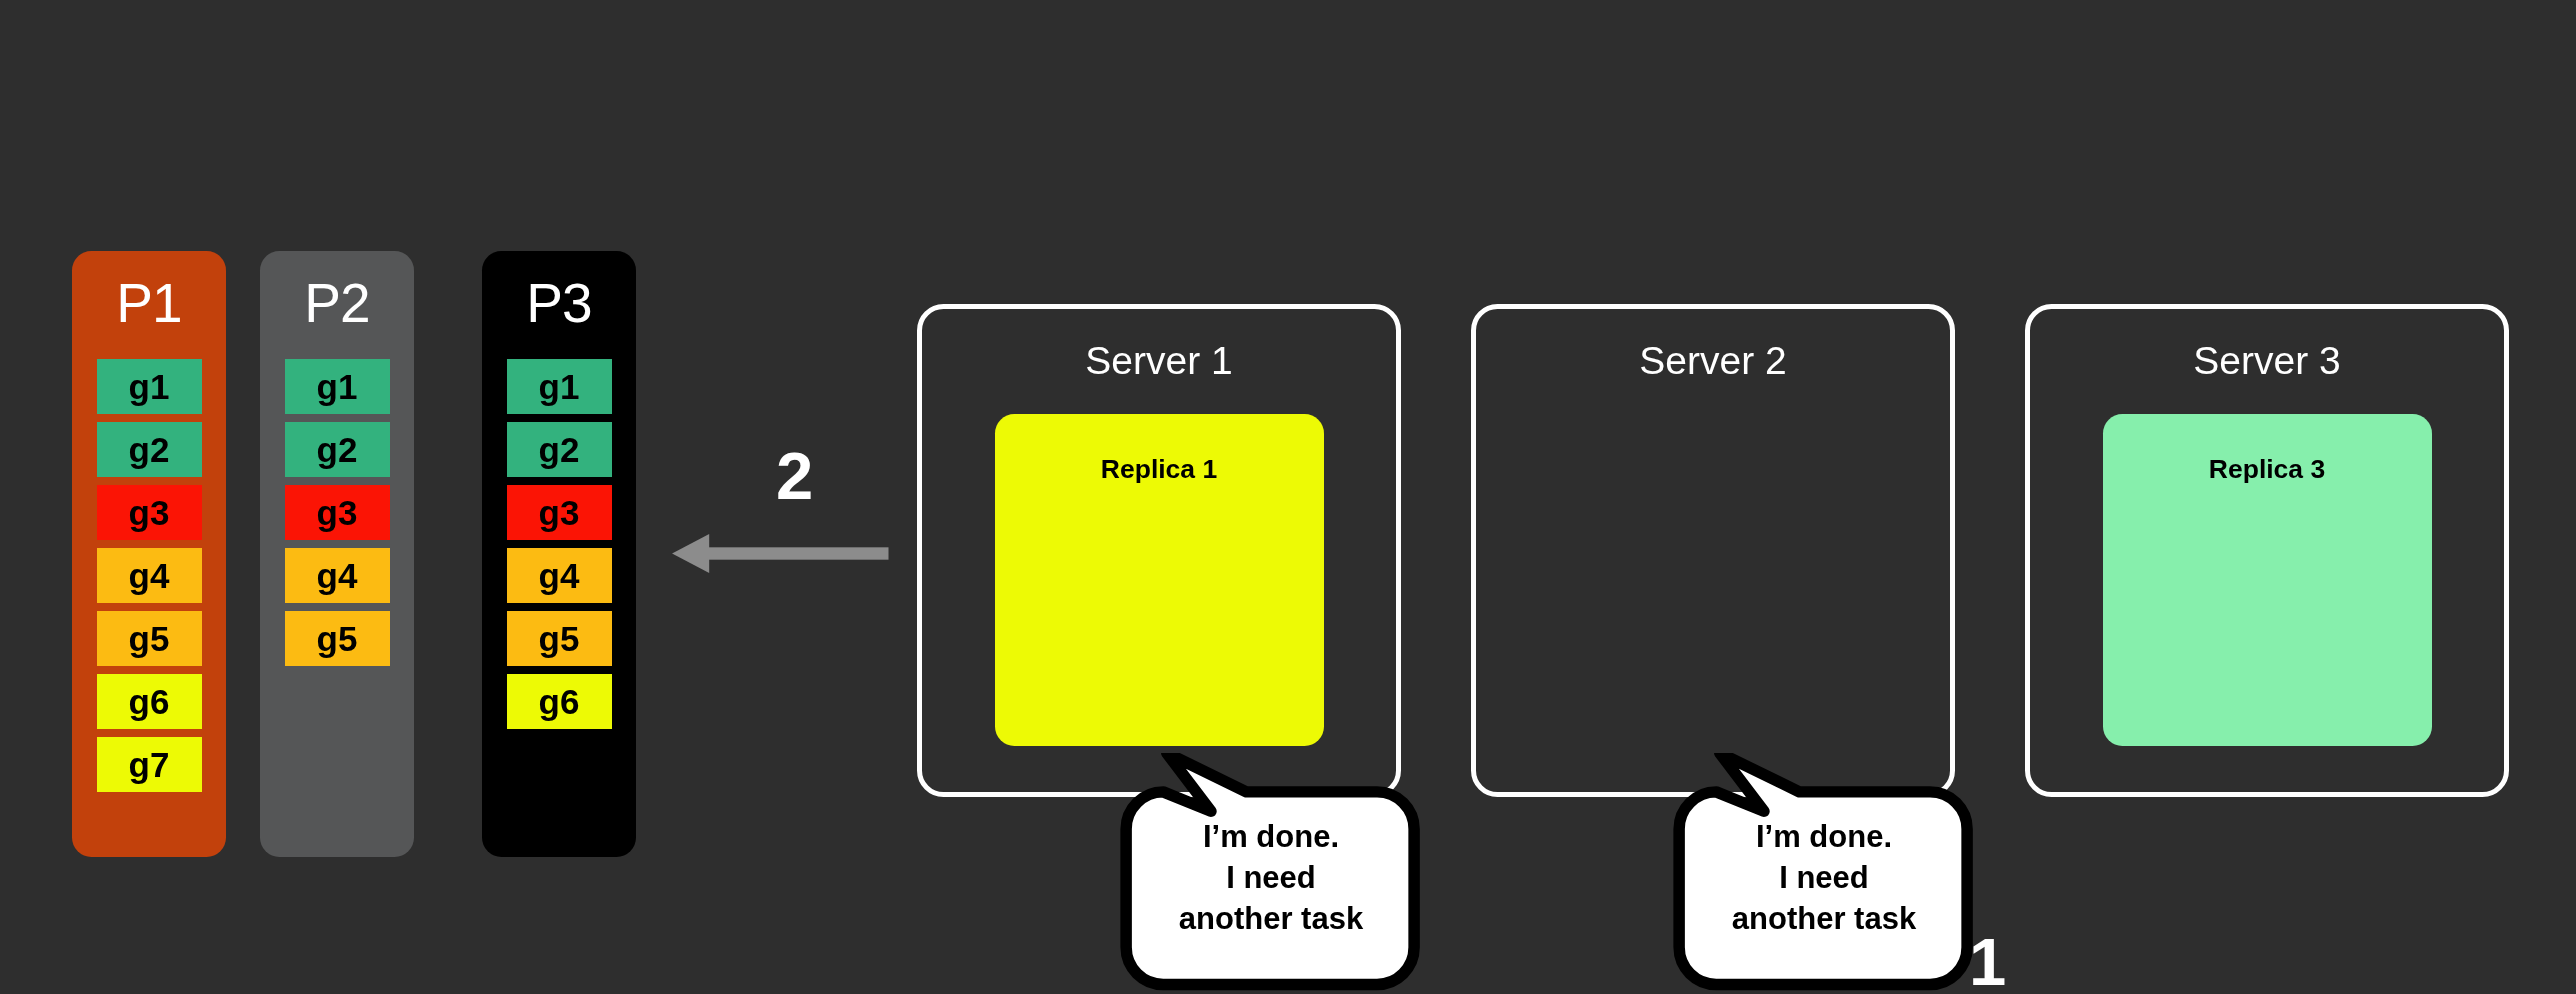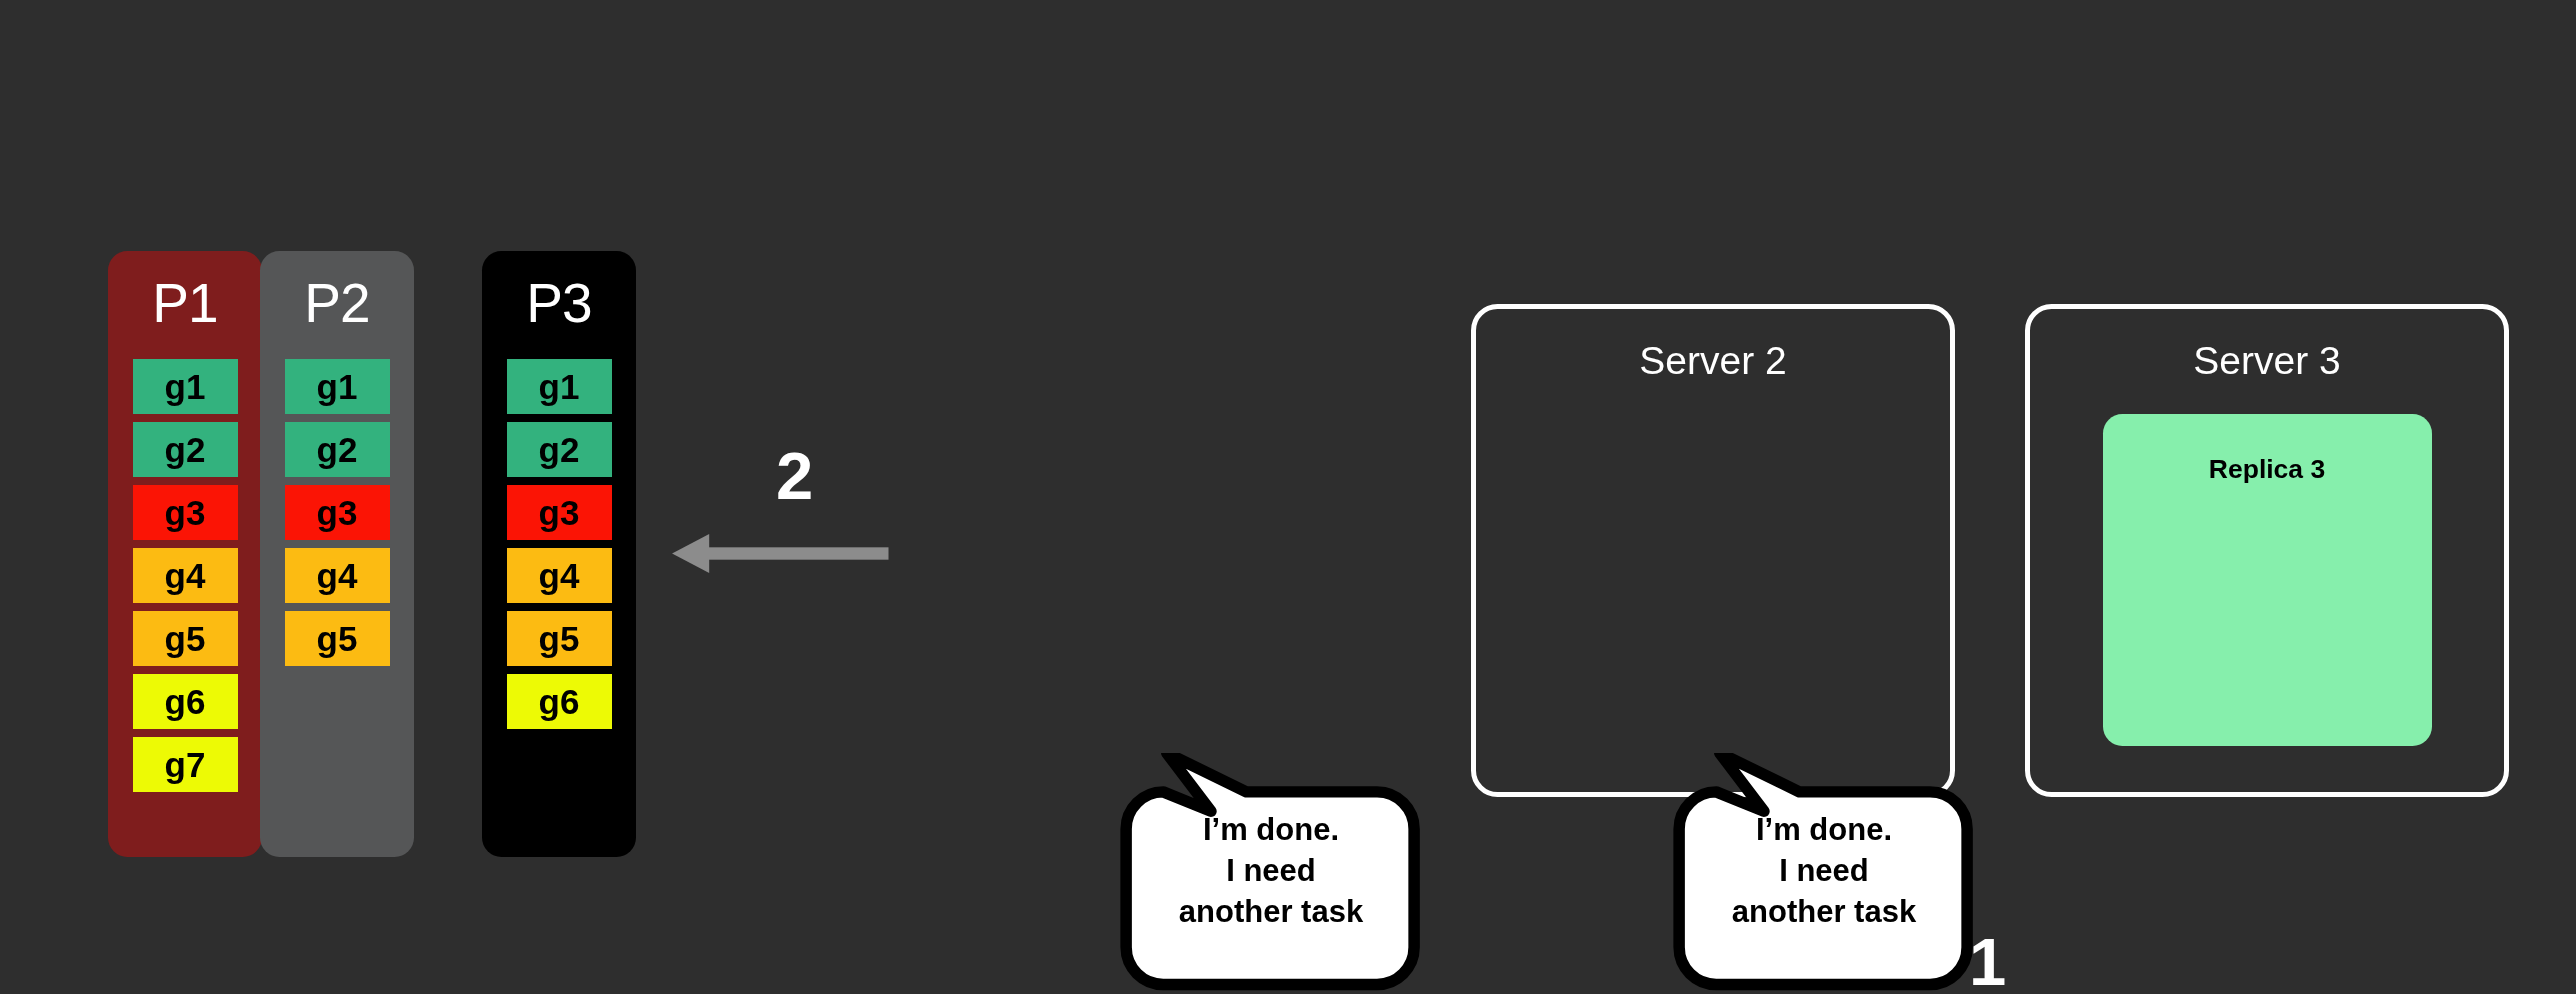--- a/index.html
+++ b/index.html
@@ -103,21 +103,21 @@
 
   
   .bubble-wrap {
     position: absolute;
     width: 318px;
     height: 265px;
   }
   .bubble-wrap svg { position: absolute; left: 0; top: 0; }
   .bubble-text {
     position: absolute;
-    left: 0; top: 57px;
+    left: 0; top: 64px;
     width: 318px;
     text-align: center;
     color: #000000;
     font-size: 31px;
     font-weight: bold;
     line-height: 1.32;
     white-space: pre-line;
   }
 
   
@@ -129,21 +129,21 @@
     font-size: 67px;
     font-weight: bold;
     line-height: 1;
   }
 </style>
 </head>
 <body style="background: rgb(46, 46, 46);">
 
 <div id="stage">
 
-  <div class="partition" id="partition-0" style="left: 72px; background: #7f1d1d; margin-left: 36px;">
+  <div class="partition" id="partition-0" style="left: 72px; background: #c2410c;">
     <div class="partition-label">P1</div>
     <div class="group-stack" id="groups-0">
         <div class="group-block" style="background: rgb(51, 178, 126);">g1</div>
         <div class="group-block" style="background: rgb(51, 178, 126);">g2</div>
         <div class="group-block" style="background: rgb(251, 20, 5);">g3</div>
         <div class="group-block" style="background: rgb(252, 187, 18);">g4</div>
         <div class="group-block" style="background: rgb(252, 187, 18);">g5</div>
         <div class="group-block" style="background: rgb(237, 250, 5);">g6</div>
         <div class="group-block" style="background: rgb(237, 250, 5);">g7</div>
       </div>
@@ -173,20 +173,26 @@
   </div>
 
   <div id="arrow-group">
     <div id="arrow-label-2">2</div>
     <svg id="arrow-svg" width="221" height="53" viewBox="0 0 250 60">
       <polygon id="arrow-head" points="0,30 42,8 42,52" fill="#8c8c8c"></polygon>
       <rect id="arrow-shaft" x="40" y="23" width="205" height="14" fill="#8c8c8c"></rect>
     </svg>
   </div>
 
+  <div class="server" id="server-0" style="left: 917px; border-color: rgb(255, 255, 255);">
+    <div class="server-label">Server 1</div>
+    <div class="replica" id="replica-0" style="background: rgb(237, 250, 5);">
+      <span>Replica 1</span>
+    </div>
+  </div>
 
   <div class="server" id="server-1" style="left: 1471px; border-color: rgb(255, 255, 255);">
     <div class="server-label">Server 2</div>
   </div>
 
   <div class="server" id="server-2" style="left: 2025px; border-color: rgb(255, 255, 255);">
     <div class="server-label">Server 3</div>
     <div class="replica" id="replica-2" style="background: #86efac;">
       <span>Replica 3</span>
     </div>

